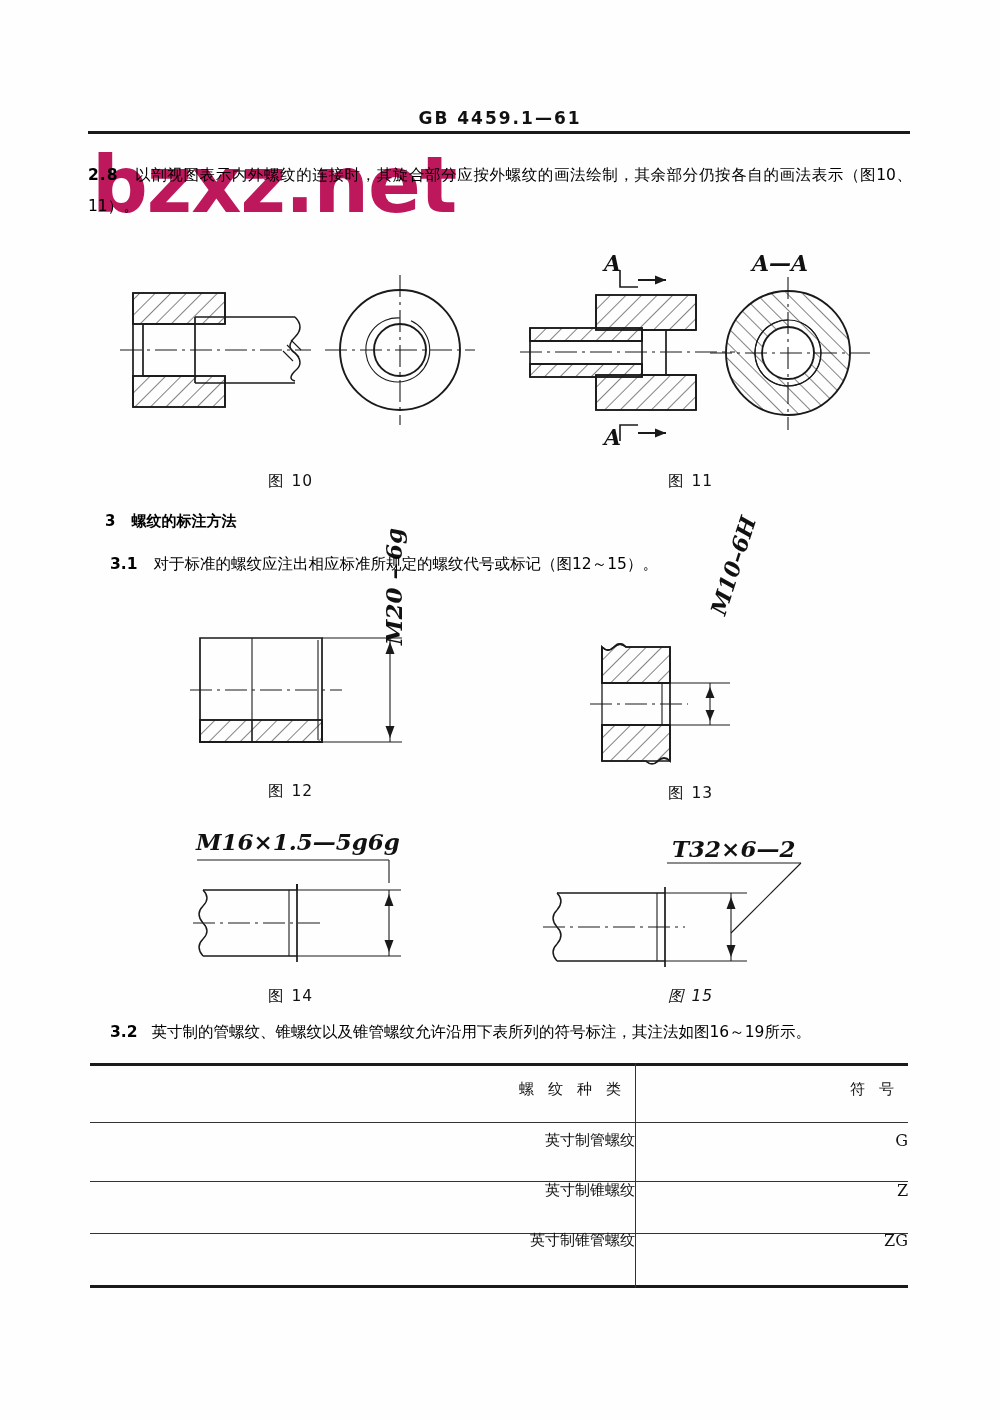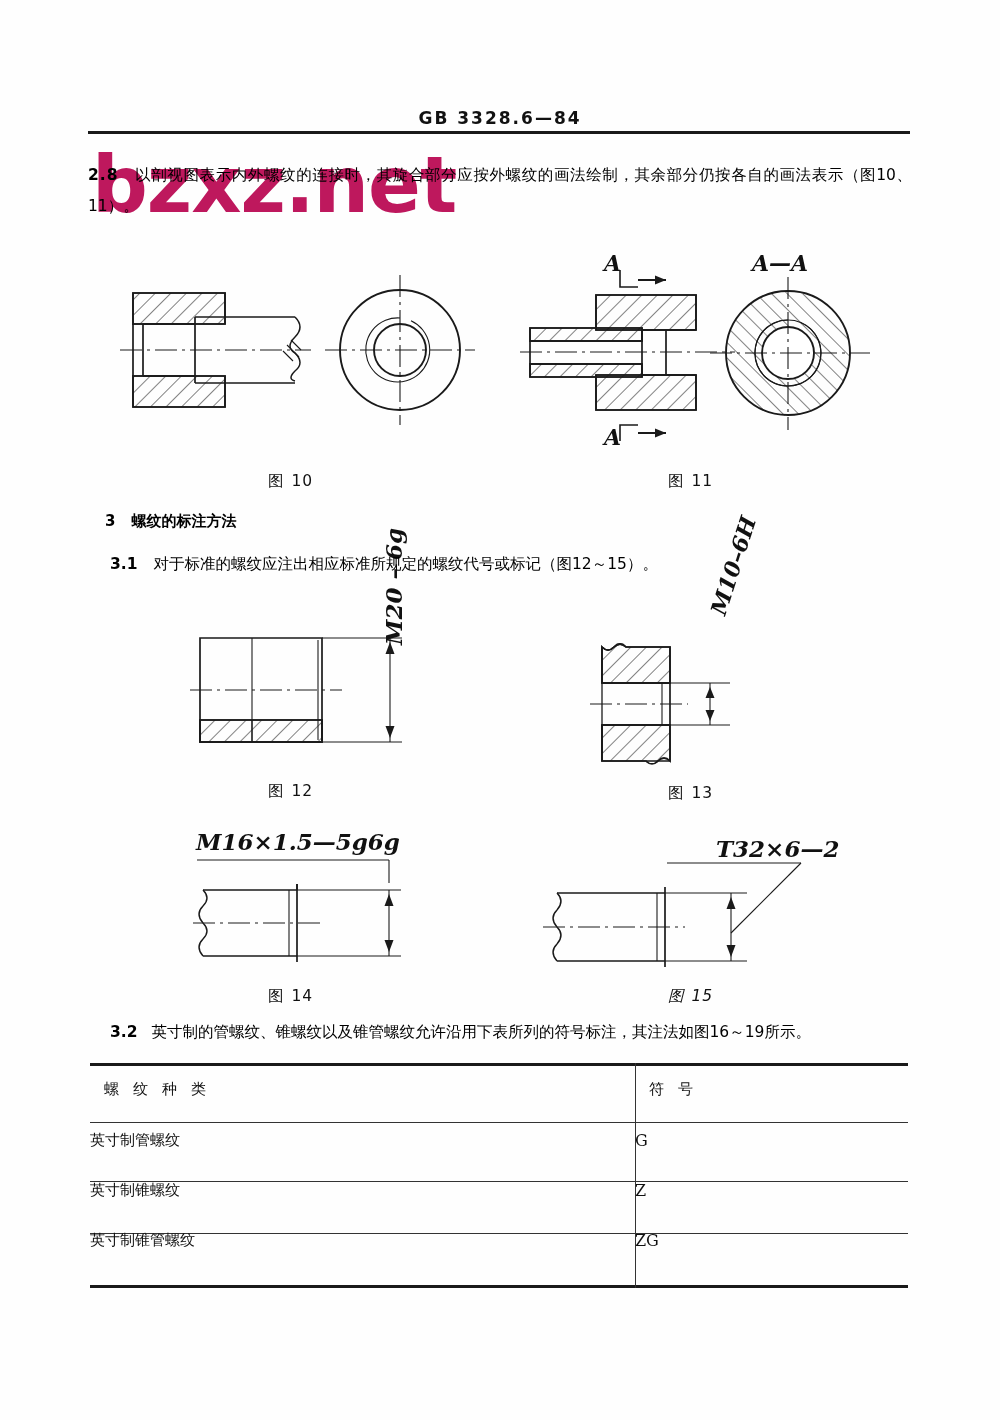--- a/index.html
+++ b/index.html
@@ -132,21 +132,21 @@
     width: 818px;
     z-index: 4;
   }
   .sym-table table {
     width: 100%;
     border-collapse: collapse;
     font-size: 15px;
     font-family: "DejaVu Sans", "Liberation Sans", sans-serif;
   }
   .sym-table td {
-    text-align: left;
+    text-align: right;
     padding: 0;
     border: none;
   }
   .sym-table .hdr-cell { height: 52px; }
   .sym-table .body-cell { height: 50px; }
   .sym-table .col-left  { width: 545px; }
   .sym-table .col-right { width: 273px; }
   .t-spaced { letter-spacing: 14px; padding-left: 14px; }
   .t-sym { font-family: "DejaVu Serif", "Liberation Serif", serif; font-size: 16px; letter-spacing: 0; }
 
@@ -174,21 +174,21 @@
     z-index: 4;
   }
 </style>
 </head>
 <body>
 
 <div class="page"></div>
 
 <div class="watermark">bzxz.net</div>
 
-<div class="std-header">GB 3328.6—84</div>
+<div class="std-header">GB 4459.1—61</div>
 <div class="header-rule"></div>
 
 <div class="para para-28">
   <span class="num">2.8</span><span class="gap"></span><span>以剖视图表示内外螺纹的连接时，其旋合部分应按外螺纹的画法绘制，其余部分仍按各自的画法表示（图10、11）。</span>
 </div>
 
 <svg class="dwg" style="left:115px; top:255px;" width="360" height="200" viewBox="0 0 360 200">
   <defs>
     <pattern id="h45" width="11" height="11" patternUnits="userSpaceOnUse" patternTransform="rotate(45)">
       <line x1="0" y1="0" x2="0" y2="11" stroke="#1a1a1a" stroke-width="1.1"></line>
@@ -368,21 +368,21 @@
     <line x1="112" y1="108" x2="216" y2="108"></line>
     <line x1="204" y1="42" x2="204" y2="108"></line>
   </g>
   <path d="M204,46 l-4.5,12 l9,0 Z" fill="#1a1a1a"></path>
   <path d="M204,104 l-4.5,-12 l9,0 Z" fill="#1a1a1a"></path>
 </svg>
 <div class="fig-cap" style="left:268px; top:986px;">
   <span>图</span><span class="sp"></span><span>14</span>
 </div>
 
-<div class="dwg" style="left:672px; top:835px; font-size:23px; font-weight:bold; font-style:italic; white-space:nowrap; font-family:'DejaVu Serif','Liberation Serif',serif;margin-left:44px;">T32×6—2</div>
+<div class="dwg" style="left:672px; top:835px; font-size:23px; font-weight:bold; font-style:italic; white-space:nowrap; font-family:'DejaVu Serif','Liberation Serif',serif;">T32×6—2</div>
 <svg class="dwg" style="left:535px; top:855px;" width="290" height="125" viewBox="0 0 290 125">
   <g stroke="#1a1a1a" fill="none" stroke-width="1.1">
 
     <line x1="132" y1="8" x2="266" y2="8"></line>
     <line x1="266" y1="8" x2="196" y2="78"></line>
   </g>
   <g stroke="#1a1a1a" fill="none" stroke-width="1.7">
     <path d="M22,38 L130,38"></path>
     <path d="M22,106 L130,106"></path>
     <path d="M22,38 q8,8 0,17 q-8,8 0,17 q8,8 0,17 q-8,8 0,17" stroke-width="1.4"></path>

